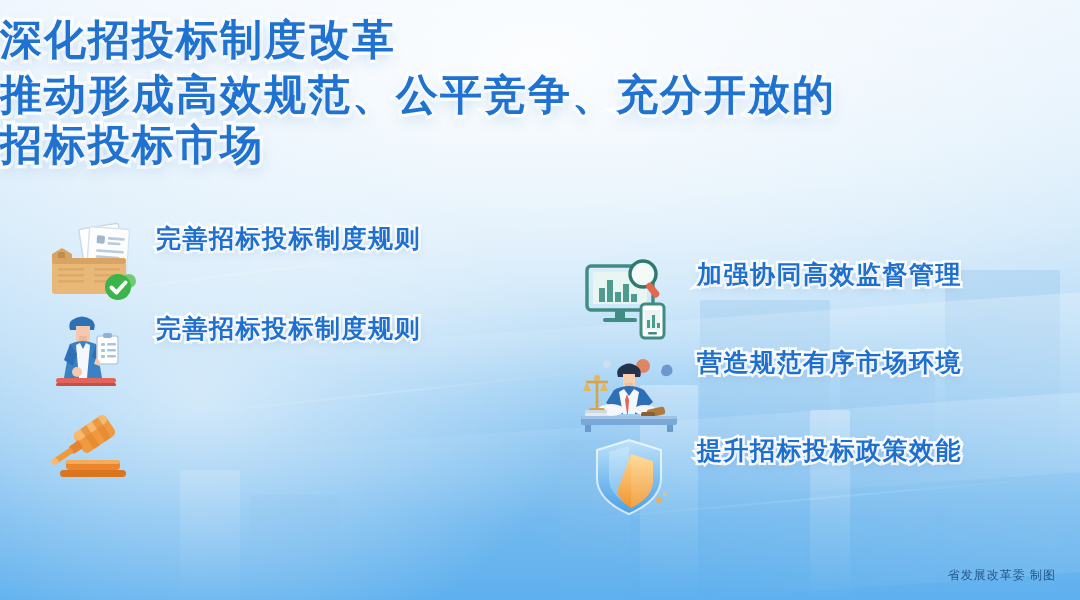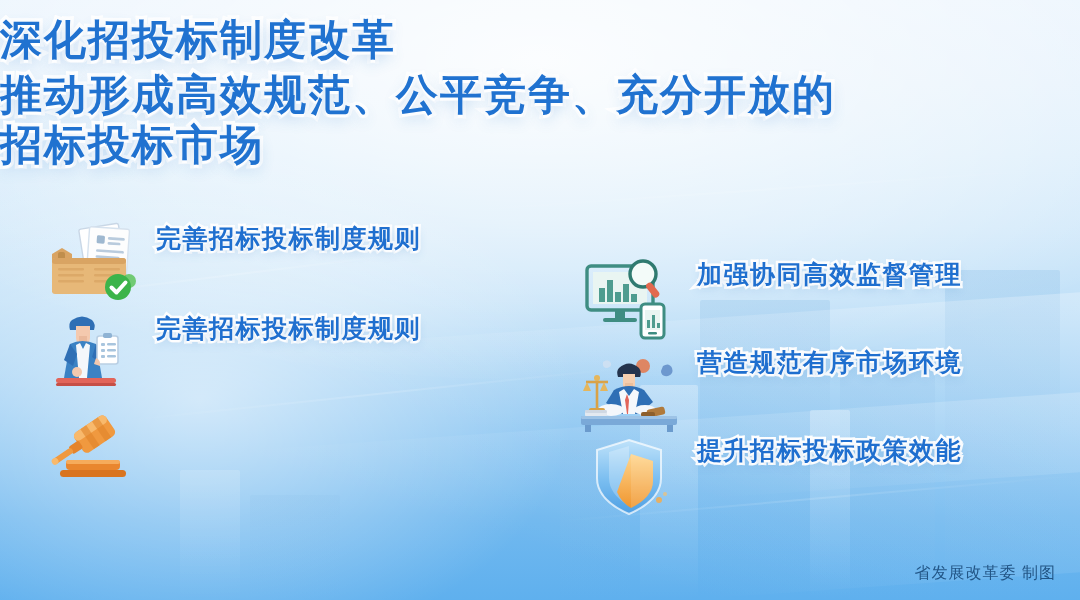--- a/index.html
+++ b/index.html
@@ -134,21 +134,21 @@
     -webkit-text-stroke: 5px #ffffff;
     paint-order: stroke fill;
     text-shadow: 0 2px 0 rgba(255,255,255,.9), 0 4px 9px rgba(60,130,200,.26);
   }
 
   
   .credit {
     position: absolute;
     right: 24px;
     bottom: 16px;
-    font-size: 16px;
+    font-size: 12px;
     color: #1c4e7e;
     letter-spacing: 1px;
     z-index: 7;
     opacity: .92;
   }
 
   svg { display: block; overflow: visible; }
 </style>
 </head>
 <body>

